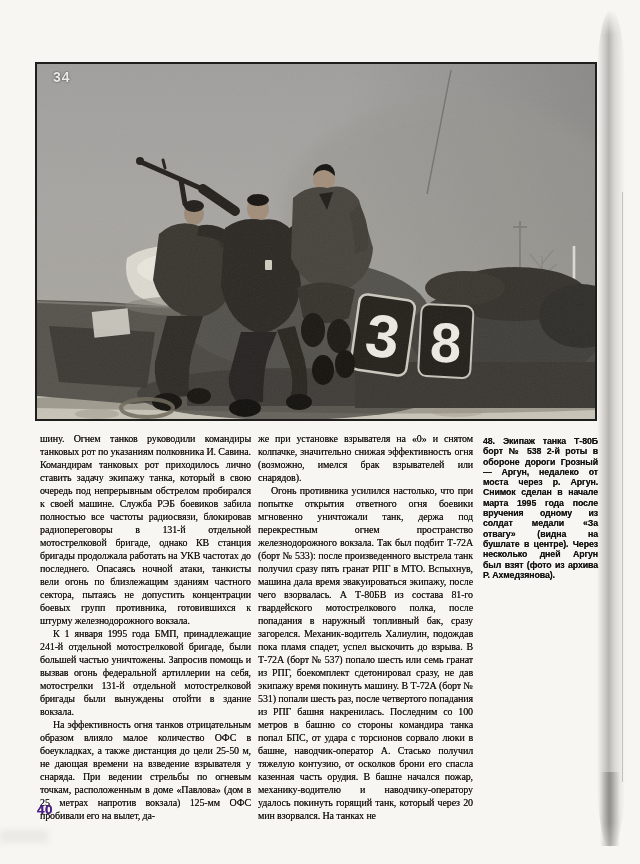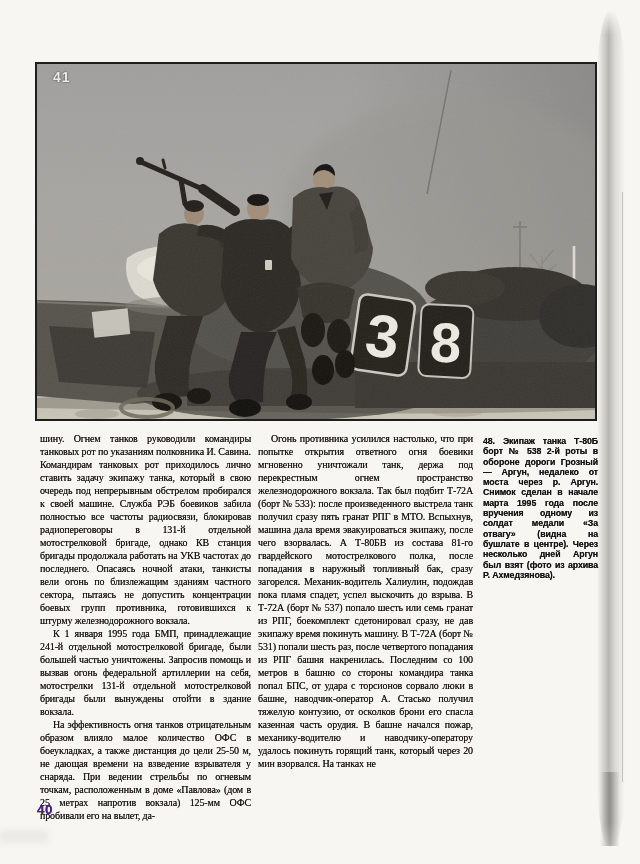--- a/index.html
+++ b/index.html
@@ -214,30 +214,31 @@
         <ellipse cx="276" cy="266" rx="12" ry="17" fill="#1a1712"></ellipse>
         <ellipse cx="302" cy="272" rx="12" ry="17" fill="#1c1914"></ellipse>
         <ellipse cx="286" cy="306" rx="11" ry="15" fill="#14110d"></ellipse>
         <ellipse cx="308" cy="300" rx="10" ry="14" fill="#16130e"></ellipse>
       </g>
 
       <ellipse cx="110" cy="344" rx="26" ry="9" fill="none" stroke="#6f6859" stroke-width="4" opacity="0.85"></ellipse>
 
       <rect x="0" y="0" width="558" height="355" filter="url(#grain)" opacity="0.09"></rect>
     </svg>
-    <div class="photo-corner-number">41</div>
+    <div class="photo-corner-number">34</div>
   </figure>
 
   <div class="col col-left">
     <p class="noindent">шину. Огнем танков руководили командиры танковых рот по указаниям полковника И. Савина. Командирам танковых рот приходилось лично ставить задачу экипажу танка, который в свою очередь под непрерывным обстрелом пробирался к своей машине. Служба РЭБ боевиков забила полностью все частоты радиосвязи, блокировав радиопереговоры в 131-й отдельной мотострелковой бригаде, однако КВ станция бригады продолжала работать на УКВ частотах до последнего. Опасаясь ночной атаки, танкисты вели огонь по близлежащим зданиям частного сектора, пытаясь не допустить концентрации боевых групп противника, готовившихся к штурму железнодорожного вокзала.</p>
     <p>К 1 января 1995 года БМП, принадлежащие 241-й отдельной мотострелковой бригаде, были большей частью уничтожены. Запросив помощь и вызвав огонь федеральной артиллерии на себя, мотострелки 131-й отдельной мотострелковой бригады были вынуждены отойти в здание вокзала.</p>
     <p>На эффективность огня танков отрицательным образом влияло малое количество ОФС в боеукладках, а также дистанция до цели 25-50 м, не дающая времени на взведение взрывателя у снаряда. При ведении стрельбы по огневым точкам, расположенным в доме «Павлова» (дом в 25 метрах напротив вокзала) 125-мм ОФС пробивали его на вылет, да-</p>
   </div>
 
   <div class="col col-mid">
+    <p class="noindent">же при установке взрывателя на «0» и снятом колпачке, значительно снижая эффективность огня (возможно, имелся брак взрывателей или снарядов).</p>
     <p>Огонь противника усилился настолько, что при попытке открытия ответного огня боевики мгновенно уничтожали танк, держа под перекрестным огнем пространство железнодорожного вокзала. Так был подбит Т-72А (борт № 533): после произведенного выстрела танк получил сразу пять гранат РПГ в МТО. Вспыхнув, машина дала время эвакуироваться экипажу, после чего взорвалась. А Т-80БВ из состава 81-го гвардейского мотострелкового полка, после попадания в наружный топливный бак, сразу загорелся. Механик-водитель Халиулин, подождав пока пламя спадет, успел выскочить до взрыва. В Т-72А (борт № 537) попало шесть или семь гранат из РПГ, боекомплект сдетонировал сразу, не дав экипажу время покинуть машину. В Т-72А (борт № 531) попали шесть раз, после четвертого попадания из РПГ башня накренилась. Последним со 100 метров в башню со стороны командира танка попал БПС, от удара с торсионов сорвало люки в башне, наводчик-оператор А. Стасько получил тяжелую контузию, от осколков брони его спасла казенная часть орудия. В башне начался пожар, механику-водителю и наводчику-оператору удалось покинуть горящий танк, который через 20 мин взорвался. На танках не</p>
   </div>
 
   <div class="sidebar">
     <p class="caption">48. Экипаж танка Т-80Б борт № 538 2-й роты в обороне дороги Грозный — Аргун, недалеко от моста через р. Аргун. Снимок сделан в начале марта 1995 года после вручения одному из солдат медали «За отвагу» (видна на бушлате в центре). Через несколько дней Аргун был взят (фото из архива Р. Ахмедзянова).</p>
   </div>
 
   <div class="page-number">40</div>
   <div class="scan-band"></div>
   <div class="scan-band-tip"></div>

